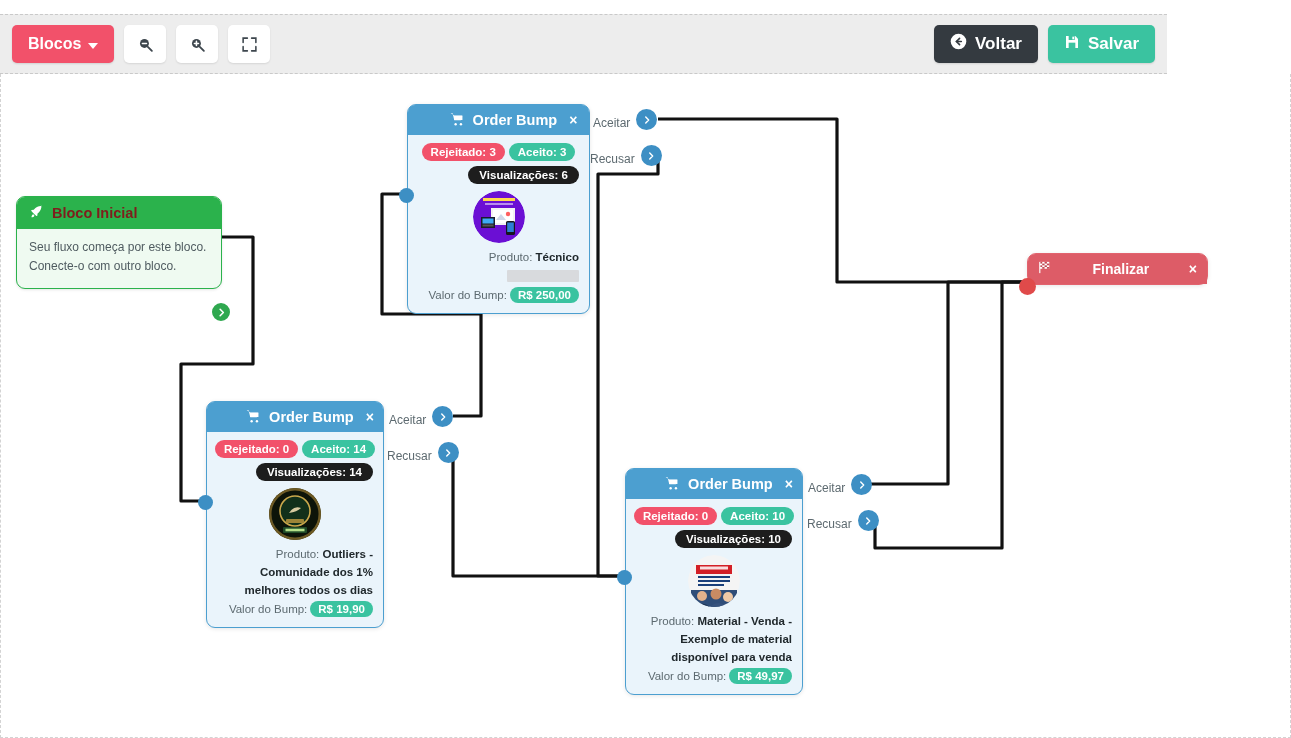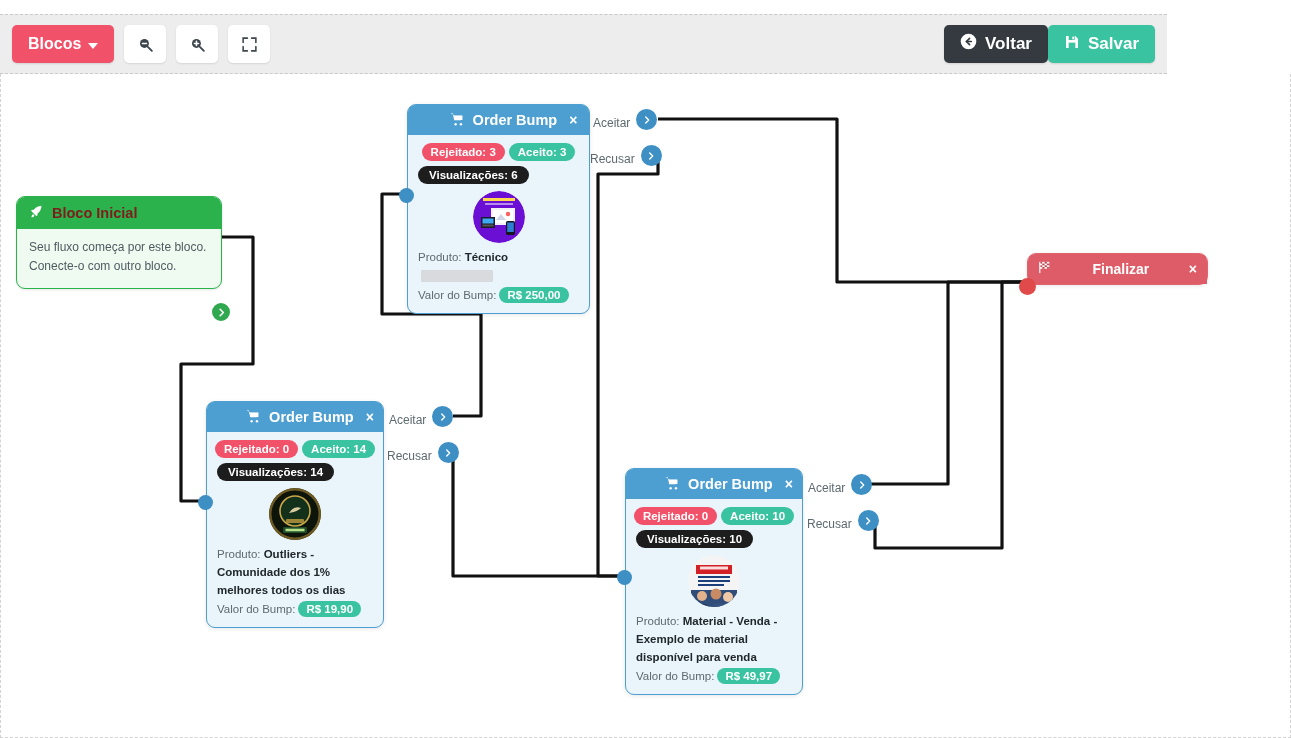--- a/index.html
+++ b/index.html
@@ -15,21 +15,21 @@
   #toolbar {
     position: absolute; left: 0; top: 14px;
     width: 1167px; height: 60px;
     background: #ededed;
     border-top: 1px dashed #c9c9c9;
     border-bottom: 1px dashed #c9c9c9;
     display: flex; align-items: center;
     padding: 0 12px;
   }
   .tb-left { display: flex; align-items: center; gap: 10px; }
-  .tb-right { margin-left: auto; display: flex; align-items: flex-start; }
+  .tb-right { margin-left: auto; display: flex; align-items: flex-start; gap: 10px; }
 
   #blocos-btn {
     background: #f2516a; color: #fff;
     border: none; border-radius: 5px;
     height: 38px; padding: 0 16px;
     font-size: 16px; font-weight: 600;
     display: flex; align-items: center; gap: 7px;
     cursor: pointer;
     box-shadow: 0 1px 2px rgba(0,0,0,.12);
   }
@@ -101,21 +101,21 @@
     box-shadow: 0 1px 4px rgba(0,0,0,.10);
   }
   .ob .hdr {
     background: #4c9fd0; color: #fff;
     border-radius: 7px 7px 0 0;
     height: 30px; display: flex; align-items: center; justify-content: center;
     gap: 8px; font-size: 14.5px; font-weight: 700; padding-left: 30px;
   }
   .ob .hdr .cart { font-size: 14px; line-height: 1; }
   .ob .hdr .xclose { font-size: 14px; font-weight: 700; cursor: pointer; margin-left: 4px; }
-  .ob .body { padding: 8px 10px 10px; text-align: left; }
+  .ob .body { padding: 8px 10px 10px; text-align: right; }
 
   .badges { display: flex; justify-content: center; gap: 4px; }
   .badge {
     border-radius: 11px; color: #fff;
     font-size: 11.5px; font-weight: 700;
     padding: 3px 9px; white-space: nowrap;
   }
   .b-rej { background: #f2516a; }
   .b-ace { background: #3ac3a0; }
   .b-vis {

